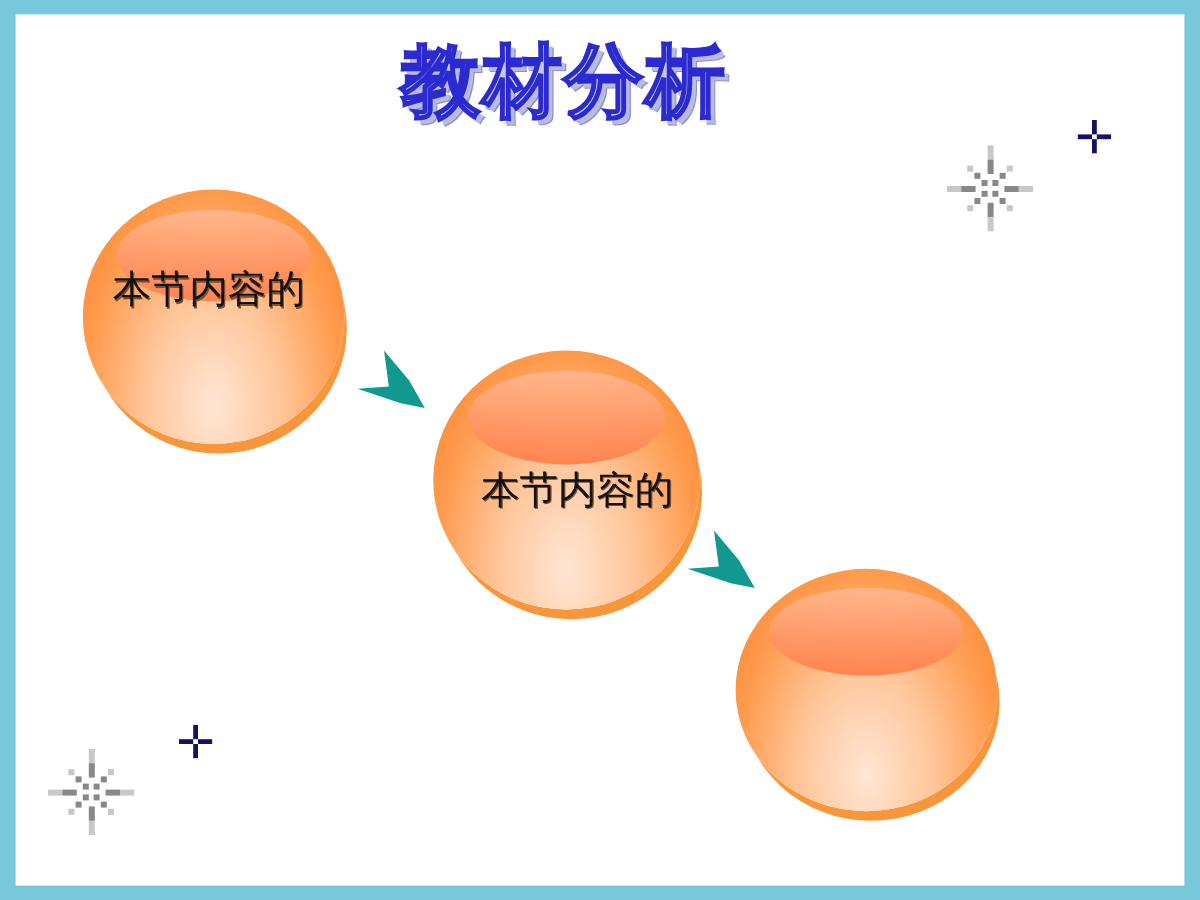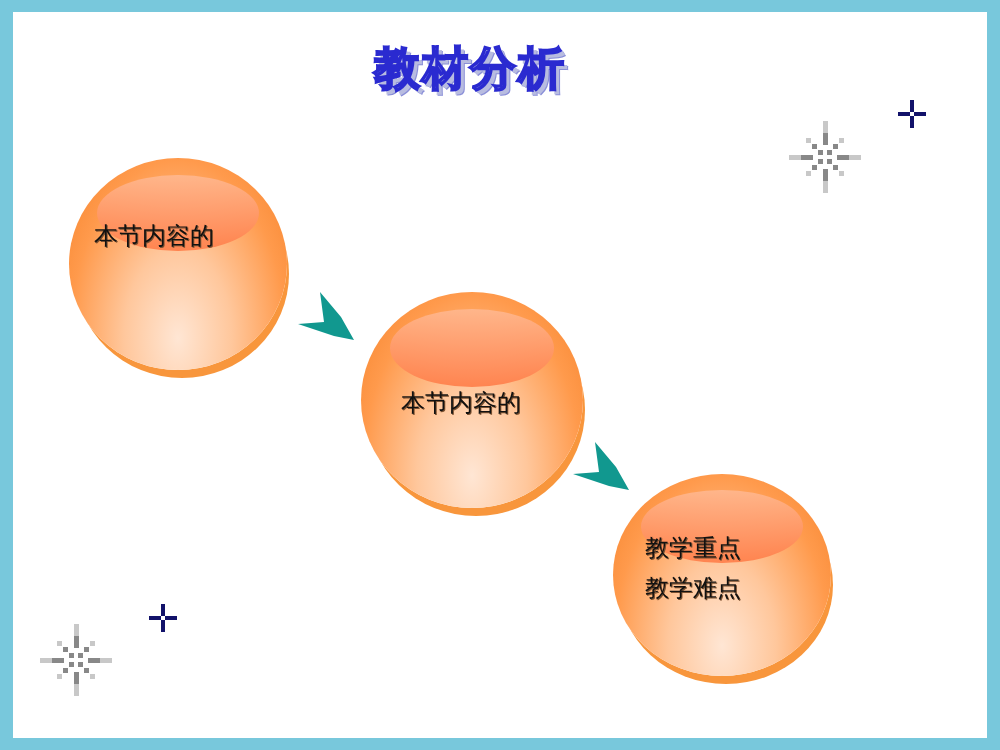--- a/index.html
+++ b/index.html
@@ -1,38 +1,38 @@
 <!DOCTYPE html>
 <html><head>
   <meta charset="utf-8">
   <style>
     html, body { margin: 0; padding: 0; }
     body { width: 1000px; height: 750px; position: relative; overflow: hidden; background: #78c8dc; font-family: "DejaVu Sans", sans-serif; }
     .slide { position: absolute; left: 13px; top: 12px; width: 974px; height: 726px; background: #ffffff; }
     .title {
       position: absolute; left: 330px; top: 18px; width: 280px; height: 100px;
-      font-size: 46px; font-weight: bold; line-height: 100px; text-align: center;
+      font-size: 66px; font-weight: bold; line-height: 100px; text-align: center;
       color: #c4c8e6; letter-spacing: 2px;
       -webkit-text-stroke: 2px #2a2ad0;
       text-shadow: 4px 4px 0 #b8bce0, 5px 5px 0 #8a8fd8;
       font-family: "DejaVu Sans", sans-serif;
     }
     .ball { position: absolute; border-radius: 50%; }
     .ball .base {
       position: absolute; inset: 0; border-radius: 50%;
       background: radial-gradient(ellipse at 50% 85%, #ffe6d4 0%, #ffc79c 35%, #ff9a4c 70%, #f5822a 100%);
       box-shadow: 4px 10px 0 -2px #f8963c;
     }
     .ball .gloss {
       position: absolute; left: 13%; top: 8%; width: 74%; height: 36%; border-radius: 50%;
       background: linear-gradient(#ffb890 0%, #ff7d48 100%);
       opacity: 0.9;
     }
     .ball .text {
-      position: absolute; left: 0; right: 0; color: #111; font-size: 24px;
+      position: absolute; left: 0; right: 0; color: #111; font-size: 32px;
       font-family: "DejaVu Serif", serif; text-shadow: 1px 1px 0 #7a5030;
     }
     .ball1 { left: 69px; top: 158px; width: 218px; height: 212px; }
     .ball1 .l1 { top: 62px; left: 25px; }
     .ball1 .l2 { top: 122px; left: 25px; }
     .ball2 { left: 361px; top: 292px; width: 222px; height: 216px; }
     .ball2 .l1 { top: 95px; left: 40px; }
     .ball3 { left: 613px; top: 474px; width: 218px; height: 202px; }
     .ball3 .l1 { top: 58px; left: 32px; }
     .ball3 .l2 { top: 98px; left: 32px; }
@@ -55,22 +55,20 @@
 
 <div class="ball ball2">
   <div class="base"></div>
   <div class="gloss"></div>
   <div class="text l1">本节内容的</div>
 </div>
 
 <div class="ball ball3">
   <div class="base"></div>
   <div class="gloss"></div>
-  <div class="text l1">教学重点</div>
-  <div class="text l2">教学难点</div>
 </div>
 
 <svg class="arrow" style="left:298px; top:290px;" width="60" height="52" viewBox="0 0 60 52">
   <polygon points="22,2 43,27 56,50 36,46 0,34 26,32" fill="#11988f"></polygon>
 </svg>
 <svg class="arrow" style="left:573px; top:440px;" width="60" height="52" viewBox="0 0 60 52">
   <polygon points="22,2 43,27 56,50 36,46 0,34 26,32" fill="#11988f"></polygon>
 </svg>
 
 <svg class="sparkle" style="left:789px; top:121px;" width="72" height="72" viewBox="0 0 72 72">

